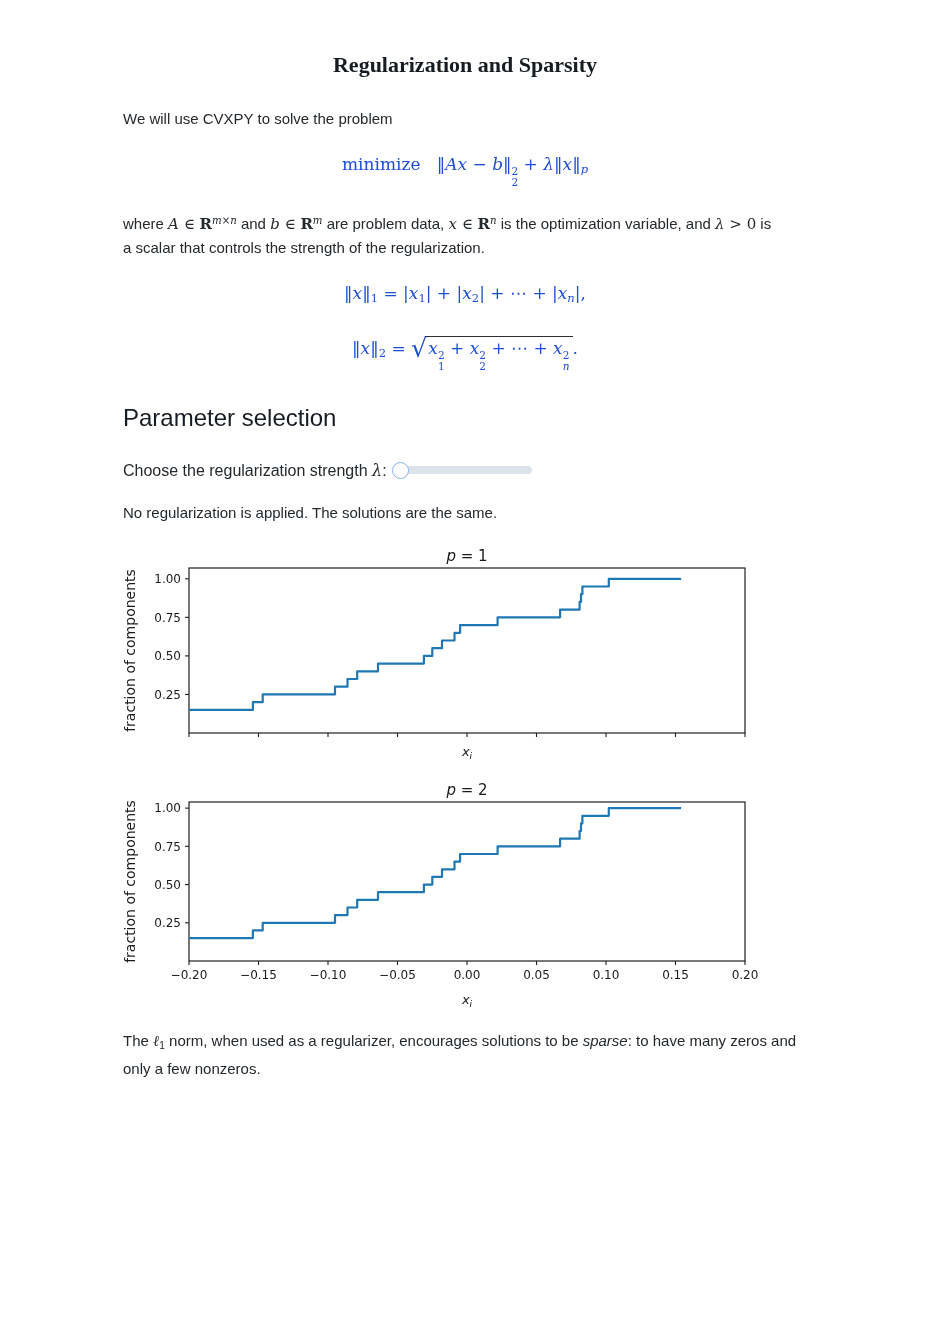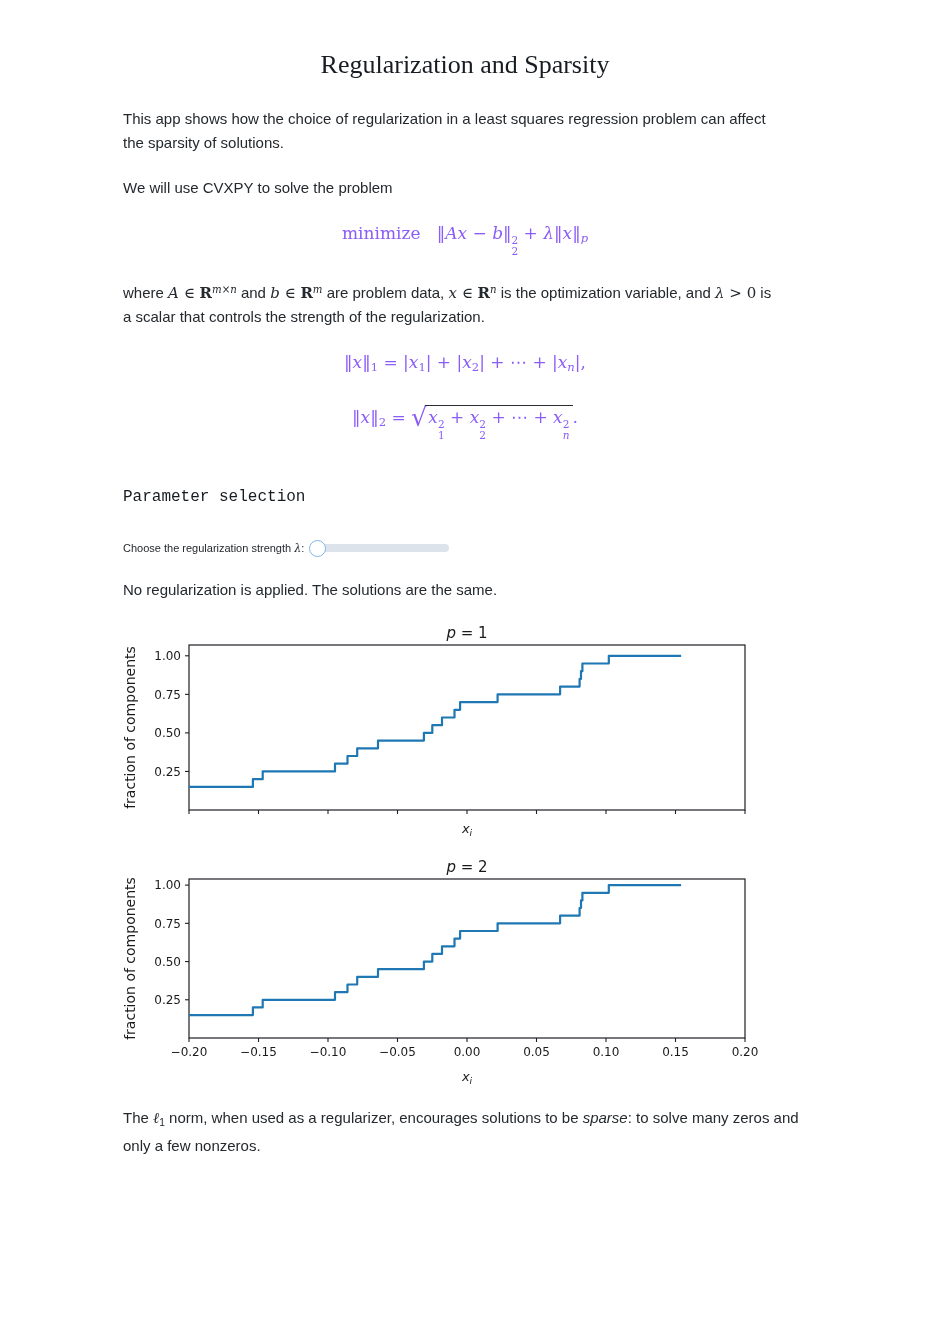--- a/index.html
+++ b/index.html
@@ -1,52 +1,51 @@
 <!DOCTYPE html>
 <html><head>
 <meta charset="utf-8">
 <style>
   html,body{margin:0;padding:0;background:#ffffff;}
   body{width:929px;height:1331px;overflow:hidden;font-family:"Liberation Sans",sans-serif;color:#24292e;}
   .content{width:780px;padding-left:123px;}
-  h1{font-family:"Liberation Serif",serif;font-weight:400;font-size:26px;color:#171c22;text-align:center;width:684px;margin:44px 0 0;line-height:42px;}
-  h2{font-family:Liberation Mono, monospace;font-weight:400;font-size:16px;color:#171c22;margin:40px 0 0;line-height:32px;}
+  h1{font-family:"Liberation Serif",serif;font-weight:700;font-size:22px;color:#171c22;text-align:center;width:684px;margin:44px 0 0;line-height:42px;}
+  h2{font-family:Liberation Sans, sans-serif;font-weight:400;font-size:24px;color:#171c22;margin:30px 0 0;line-height:32px;}
   p{font-size:15px;line-height:24px;margin:21px 0 0;color:#24292e;}
-  .math{width:684px;text-align:center;font-family:"DejaVu Serif",serif;font-size:17px;color:#8b5cf6;margin:16px 0 0;line-height:34px;}
+  .math{width:684px;text-align:center;font-family:"DejaVu Serif",serif;font-size:17px;color:#1d4ed8;margin:16px 0 0;line-height:34px;}
   .tk{white-space:pre-wrap;}
   .tk.rm{font-family:"DejaVu Serif",serif;}
   .tk.i{font-family:"DejaVu Serif",serif;font-style:italic;}
   .tk.bf{font-family:"DejaVu Serif",serif;font-weight:700;}
   .tk.b{font-weight:700;}
   .tk.em{font-style:italic;margin-top:9px;}
   .tk.sub{font-size:0.68em;vertical-align:-0.25em;}
   .tk.sup{font-size:0.68em;vertical-align:0.5em;}
   .tk.ss{display:inline-flex;flex-direction:column;align-items:flex-start;font-size:0.62em;line-height:1.05;vertical-align:-0.45em;}
   .tk.ss .ssub.i{font-family:"DejaVu Serif",serif;font-style:italic;}
   .tk.rad{font-family:"DejaVu Serif",serif;font-size:1.5em;line-height:1;vertical-align:-0.12em;margin-right:-2px;}
   .ovg{display:inline-block;border-top:1.3px solid #2a2e33;padding:2px 3px 0 3px;line-height:1.15;}
-  .slider-row{display:flex;align-items:center;margin-top:27px;font-size:11px;}
+  .slider-row{display:flex;align-items:center;margin-top:27px;font-size:16px;}
   .slider{position:relative;width:140px;height:17px;margin-left:5px;}
   .slider .track{position:absolute;left:7px;right:0;top:4.5px;height:8px;background:#dde3ea;border-radius:4px;}
   .slider .thumb{position:absolute;left:0;top:0;width:17px;height:17px;box-sizing:border-box;background:#fff;border:1.5px solid #83b4e6;border-radius:50%;z-index:1;}
   .lambda-value{margin-top:19px;}
   figure{margin:0;}
   .fig{margin-top:21px;font-family:"DejaVu Sans",sans-serif;}
   .fig.second{margin-top:20px;}
   .fig svg{display:block;}
   .sparsity-head{margin-top:38px;}
 </style>
 </head>
 <body>
 
 <main class="content">
 
   <h1>Regularization and Sparsity</h1>
 
-  <p><span class="tk ">This app shows how the choice of regularization in a least squares regression problem can affect</span><br><span class="tk ">the sparsity of solutions.</span></p>
 
   <p><span class="tk ">We will use CVXPY to solve the problem</span></p>
 
   <div class="math"><span class="tk rm">minimize</span><span class="tk rm">   </span><span class="tk rm">‖</span><span class="tk i">Ax</span><span class="tk rm"> − </span><span class="tk i">b</span><span class="tk rm">‖</span><span class="tk ss"><span class="ssup">2</span><span class="ssub">2</span></span><span class="tk rm"> + </span><span class="tk i">λ</span><span class="tk rm">‖</span><span class="tk i">x</span><span class="tk rm">‖</span><span class="tk sub i">p</span></div>
 
   <p><span class="tk ">where </span><span class="tk i">A</span><span class="tk rm"> ∈ </span><span class="tk bf">R</span><span class="tk sup i">m×n</span><span class="tk "> and </span><span class="tk i">b</span><span class="tk rm"> ∈ </span><span class="tk bf">R</span><span class="tk sup i">m</span><span class="tk "> are problem data, </span><span class="tk i">x</span><span class="tk rm"> ∈ </span><span class="tk bf">R</span><span class="tk sup i">n</span><span class="tk "> is the optimization variable, and </span><span class="tk i">λ</span><span class="tk rm"> &gt; 0</span><span class="tk "> is</span><br><span class="tk ">a scalar that controls the strength of the regularization.</span></p>
 
 
   <div class="math"><span class="tk rm">‖</span><span class="tk i">x</span><span class="tk rm">‖</span><span class="tk sub">1</span><span class="tk rm"> = |</span><span class="tk i">x</span><span class="tk sub">1</span><span class="tk rm">| + |</span><span class="tk i">x</span><span class="tk sub">2</span><span class="tk rm">| + ⋯ + |</span><span class="tk i">x</span><span class="tk sub i">n</span><span class="tk rm">|,</span></div>
 
@@ -123,15 +122,15 @@
         <text x="552.5" y="199" text-anchor="middle" font-size="12" fill="#1a1a1a">0.15</text>
         <line x1="622" x2="622" y1="181" y2="185" stroke="#1c1f23" stroke-width="1.1"></line>
         <text x="622" y="199" text-anchor="middle" font-size="12" fill="#1a1a1a">0.20</text>
         <text x="12" y="101.5" text-anchor="middle" font-size="14" fill="#1a1a1a" transform="rotate(-90 12 101.5)">fraction of components</text>
         <text x="344" y="224" text-anchor="middle" font-size="13" fill="#1a1a1a"><tspan font-style="italic" font-family="&quot;DejaVu Sans&quot;, sans-serif">x</tspan><tspan font-style="italic" font-family="&quot;DejaVu Sans&quot;, sans-serif" font-size="70%" dy="3">i</tspan></text>
         <path d="M 66.0 158.1 H 129.9 V 150.4 H 139.7 V 142.8 H 212.0 V 135.1 H 224.5 V 127.5 H 234.2 V 119.8 H 255.0 V 112.2 H 300.9 V 104.6 H 309.3 V 96.9 H 319.0 V 89.3 H 331.5 V 81.6 H 337.1 V 74.0 H 374.6 V 66.3 H 437.1 V 58.7 H 456.6 V 51.0 H 458.0 V 43.4 H 459.4 V 35.8 H 485.8 V 28.1 H 558.1" fill="none" stroke="#1f77b4" stroke-width="2.2" stroke-linejoin="round"></path>
       </svg>
   </figure>
 
 
-  <p><span class="tk ">The </span><span class="tk i">ℓ</span><span class="tk sub">1</span><span class="tk "> norm, when used as a regularizer, encourages solutions to be </span><span class="tk em">sparse</span><span class="tk ">: to solve many zeros and</span><br><span class="tk ">only a few nonzeros.</span></p>
+  <p><span class="tk ">The </span><span class="tk i">ℓ</span><span class="tk sub">1</span><span class="tk "> norm, when used as a regularizer, encourages solutions to be </span><span class="tk em">sparse</span><span class="tk ">: to have many zeros and</span><br><span class="tk ">only a few nonzeros.</span></p>
 
 </main>
 
 </body></html>

